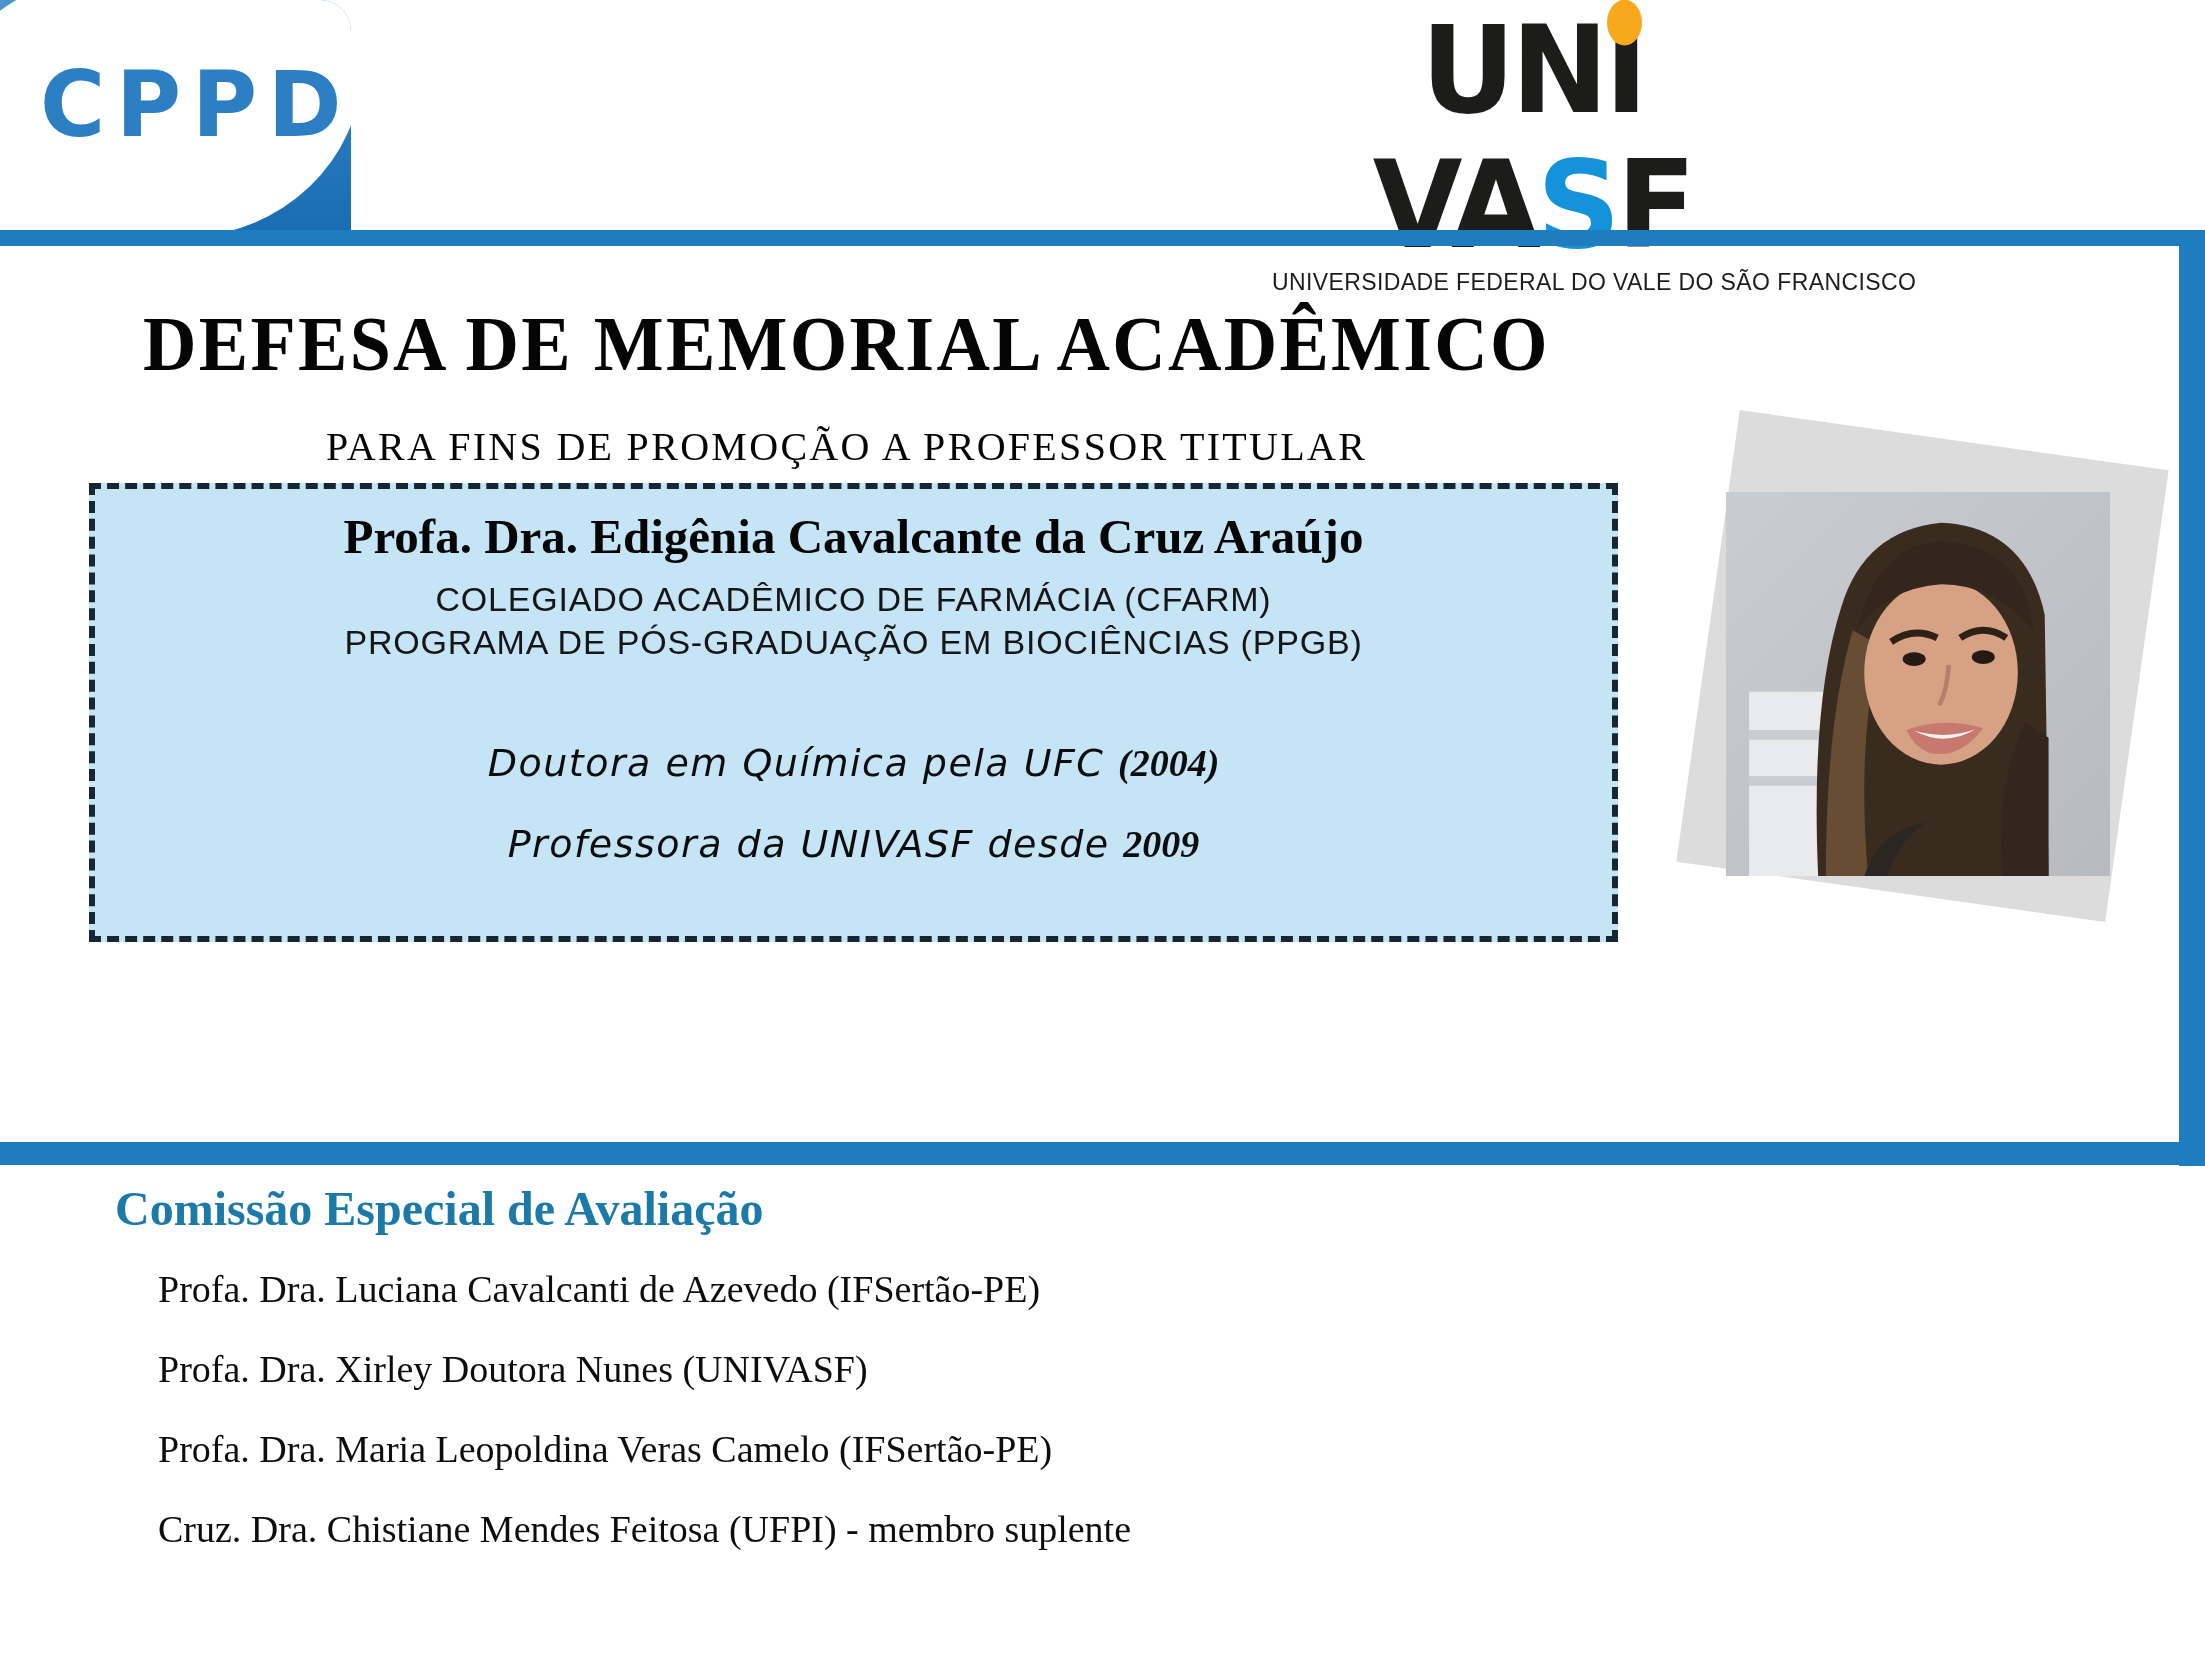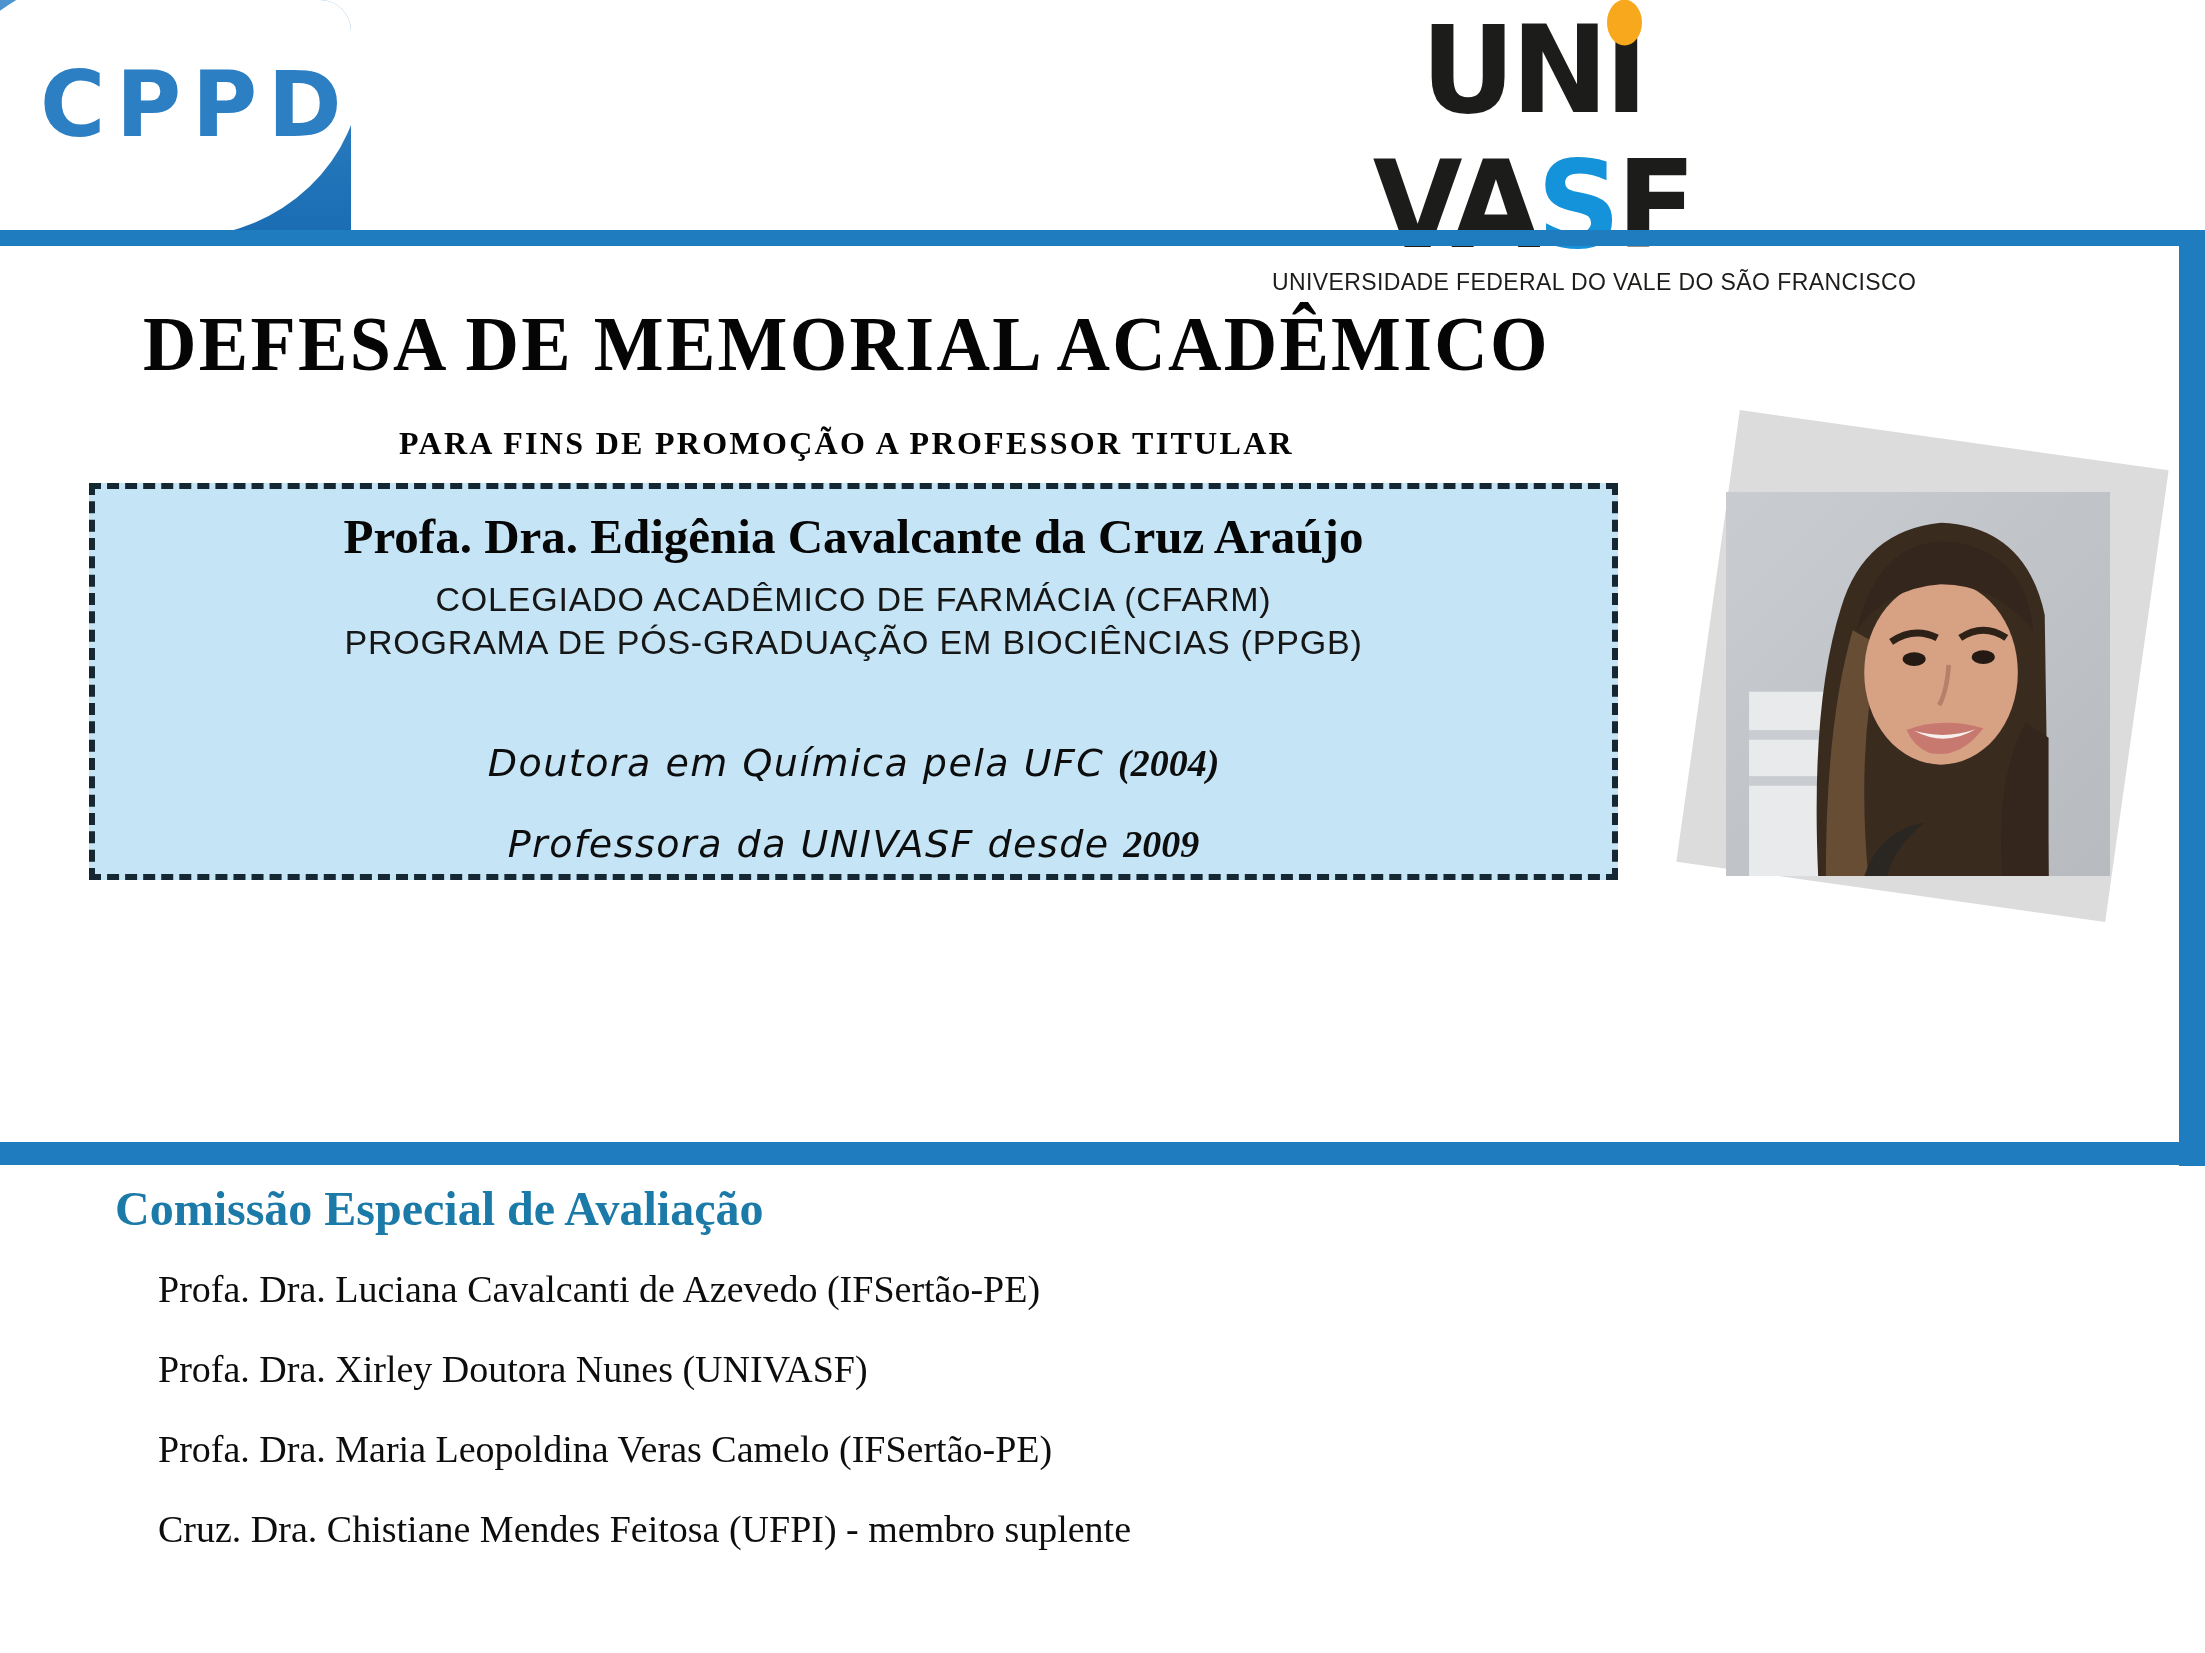--- a/index.html
+++ b/index.html
@@ -29,25 +29,25 @@
 
   
   .top-band{position:absolute;left:0;top:230px;width:2205px;height:16px;background:#1f7cbe;}
   .right-bar{position:absolute;left:2179px;top:230px;width:26px;height:936px;background:#1f7cbe;}
   .mid-band{position:absolute;left:0;top:1142px;width:2205px;height:23px;background:#1f7cbe;}
 
   
   .main-col{position:absolute;left:54px;top:246px;width:1585px;text-align:center;}
   .title{margin:61px 0 0;font-size:74px;font-weight:bold;letter-spacing:2.3px;line-height:1;
          color:#050505;transform:scaleY(1.06);}
-  .subtitle{margin:46px 0 0;font-size:32px;font-weight:bold;letter-spacing:2.3px;line-height:1;
+  .subtitle{margin:46px 0 0;font-size:40px;font-weight:normal;letter-spacing:2.3px;line-height:1;
             color:#050505;}
 
   
-  .info-box{position:absolute;left:89px;top:483px;width:1529px;height:397px;box-sizing:border-box;
+  .info-box{position:absolute;left:89px;top:483px;width:1529px;height:459px;box-sizing:border-box;
             background:#c5e4f5;border:6.1px dashed #142733;text-align:center;}
   .prof-name{margin:21.4px 0 0;font-size:49px;font-weight:bold;line-height:1.1;color:#060606;}
   .affil{margin-top:14px;font-family:"Liberation Sans",sans-serif;font-size:34px;line-height:43px;
          letter-spacing:0.8px;color:#161616;}
   .cred{font-family:"DejaVu Sans",sans-serif;font-style:italic;font-weight:300;font-size:38px;
         letter-spacing:1.5px;color:#0d0d0d;line-height:1;}
   .cred1{margin-top:80px;}
   .cred2{margin-top:43px;}
   .cred-year{font-family:"Liberation Serif",serif;font-weight:bold;font-style:italic;letter-spacing:0;}
 

